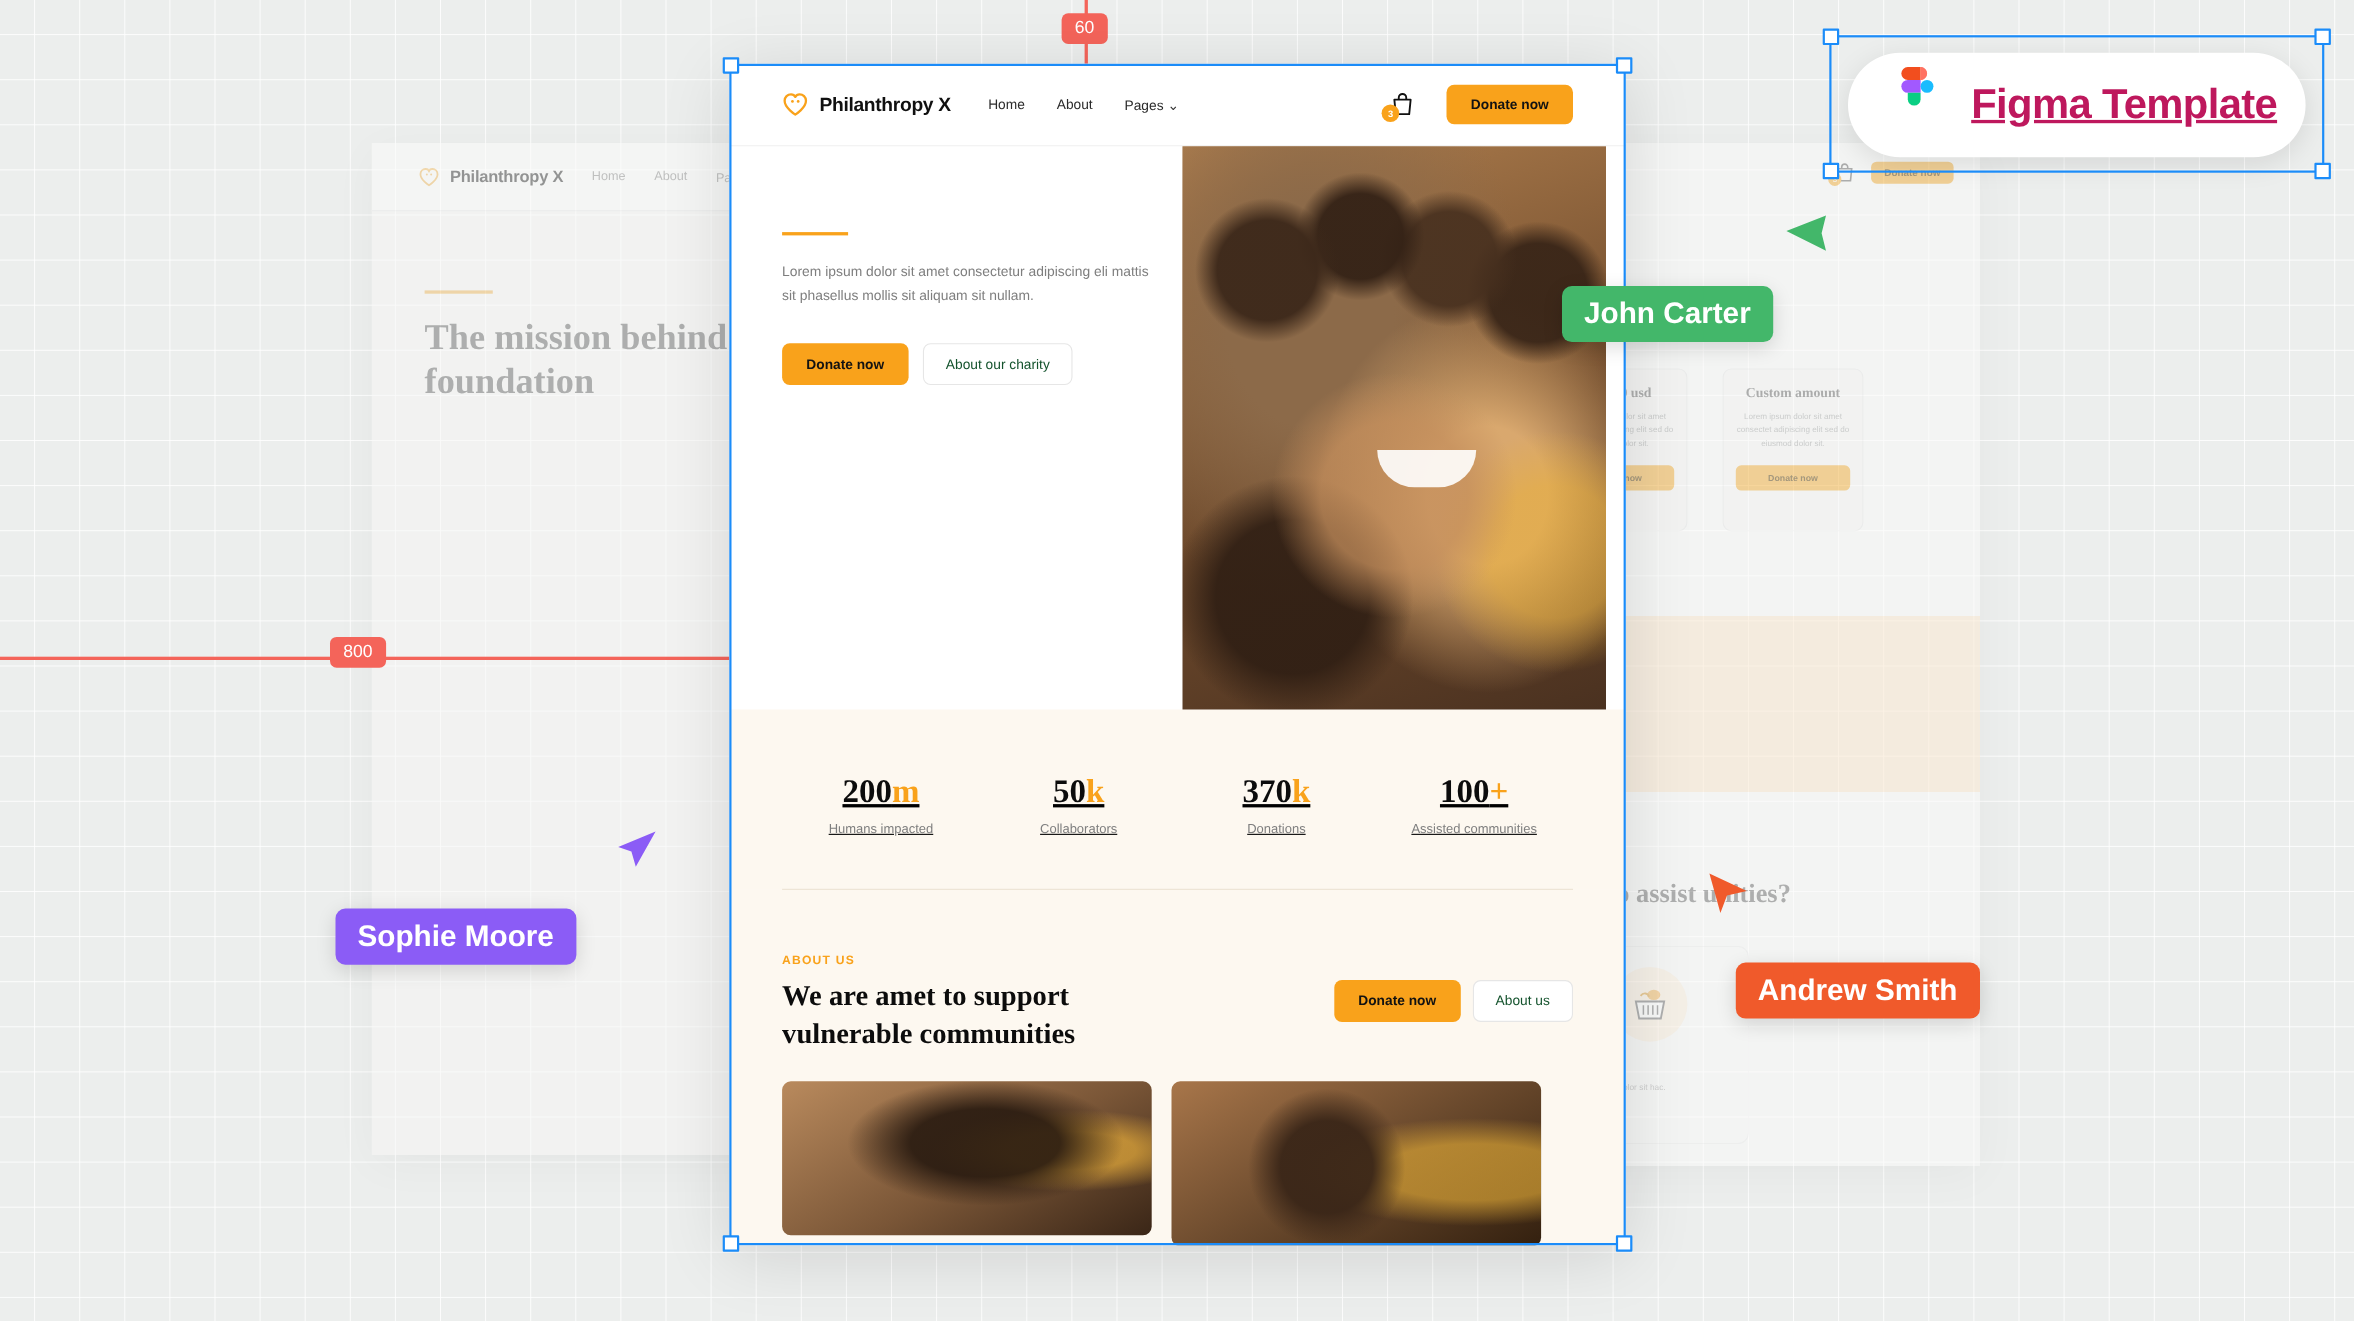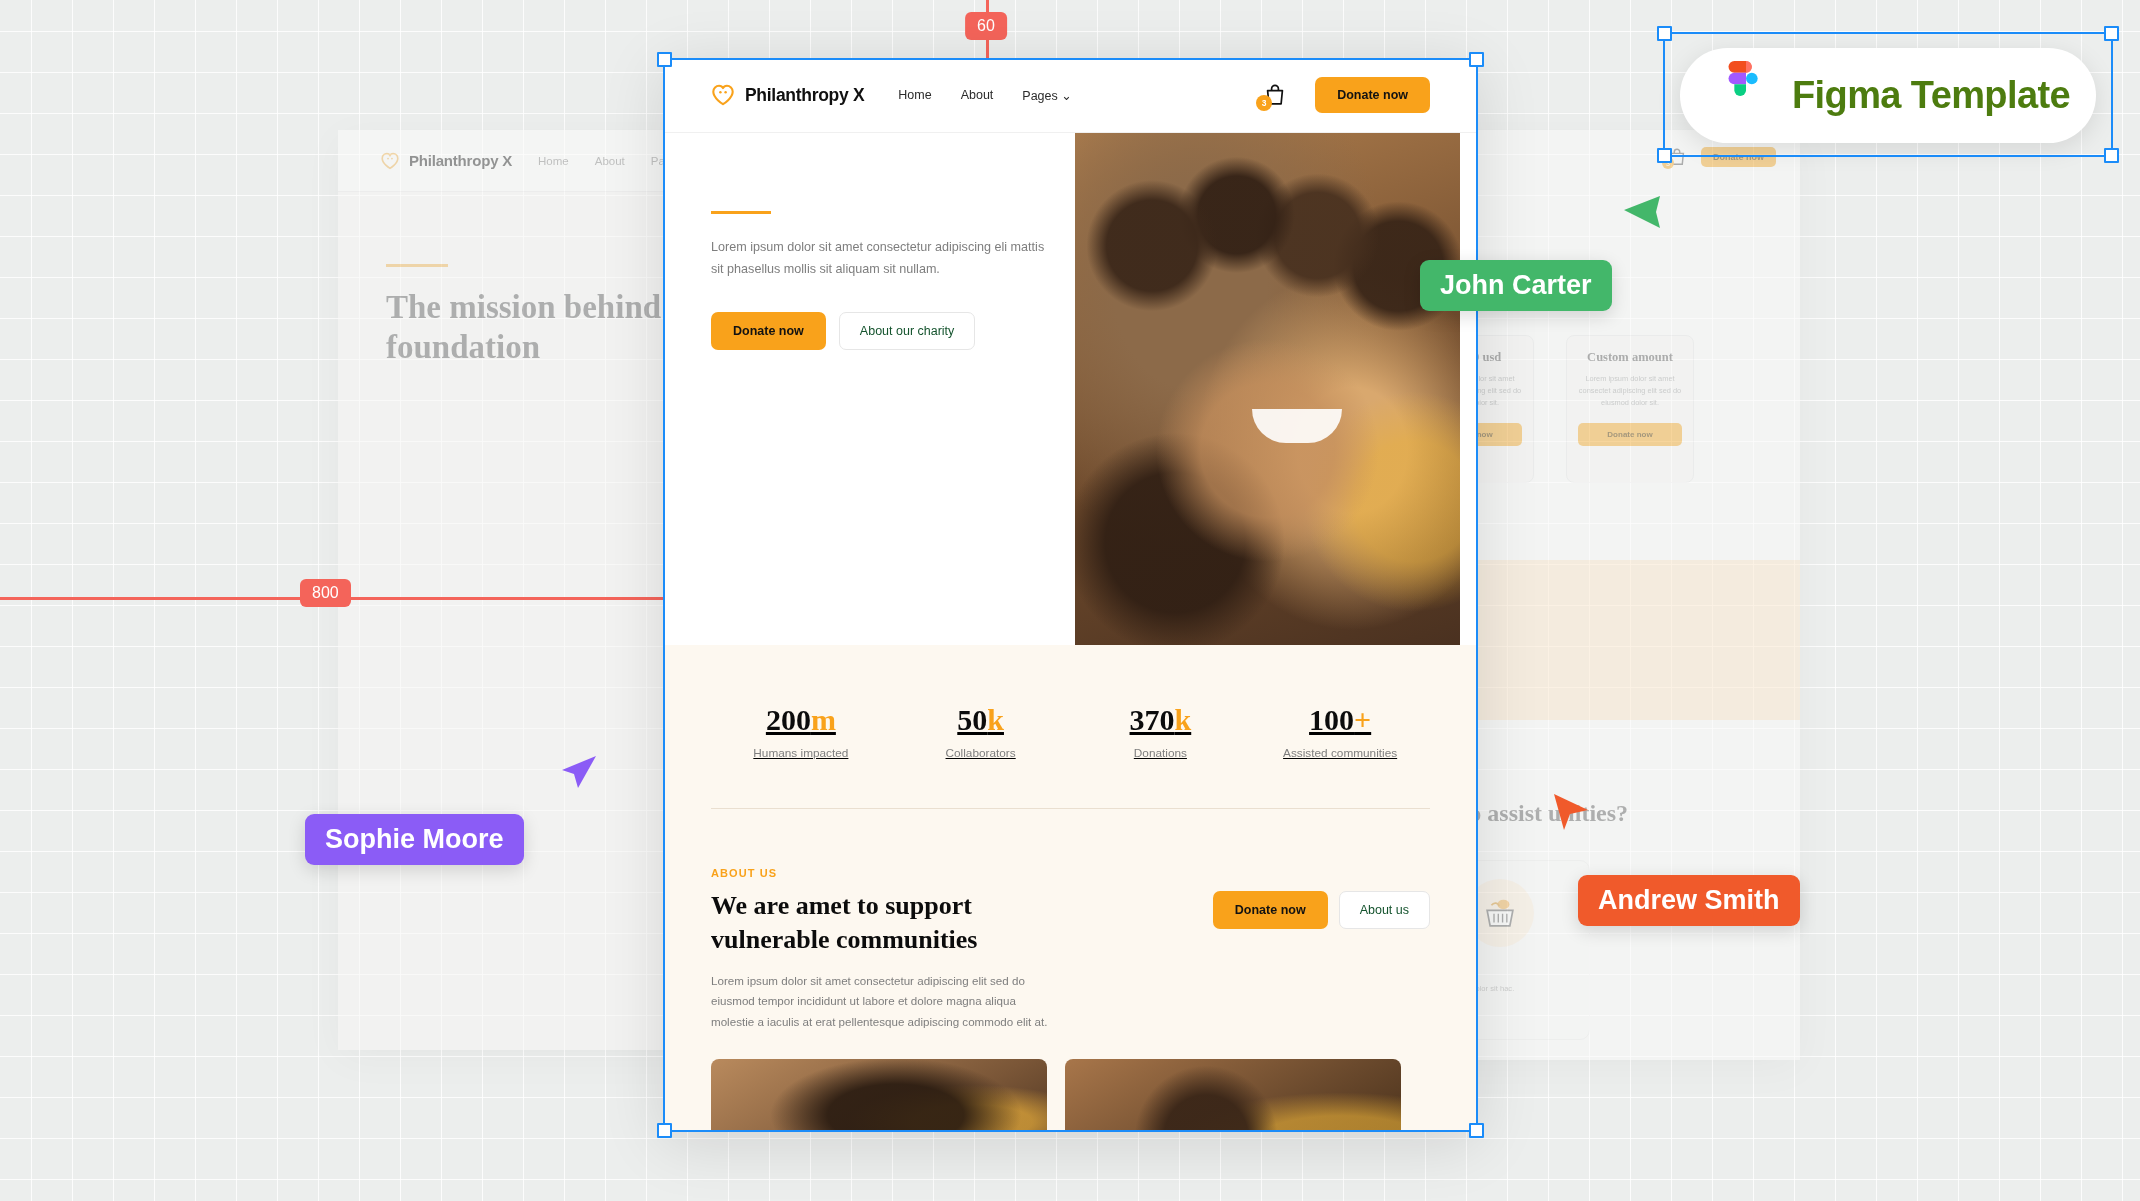--- a/index.html
+++ b/index.html
@@ -248,21 +248,21 @@
   
   #figma-badge {
     position:absolute; left: 1680px; top: 48px; width: 416px; height: 95px;
     background:#fff; border-radius: 48px; display:flex; align-items:center;
     gap: 22px; padding-left: 42px; box-shadow: 0 6px 26px rgba(0,0,0,.10);
   }
   #figma-badge-sel {
     position:absolute; left: 1663px; top: 32px; width: 450px; height: 125px;
     border: 2px solid #1b8cf9; pointer-events:none;
   }
-  .figma-text { font-size: 38px; font-weight:700; color:#4d7c0f; letter-spacing:-.6px; }
+  .figma-text { font-size: 38px; font-weight:700; color:#be185d; letter-spacing:-.6px;text-decoration:underline; }
 </style>
 </head>
 <body>
 
 <div id="canvas">
 
   <div class="bg-page bg-dim" id="bg-page-left">
     <div class="bgp-nav">
       <div class="bgp-logo">
         <svg class="bgp-logo-mark" viewBox="0 0 24 22">
@@ -398,21 +398,20 @@
         </div>
       </div>
       <div class="stats-divider"></div>
     </div>
 
     <div class="about">
       <div class="about-top">
         <div>
           <div class="about-eyebrow">ABOUT US</div>
           <h2 class="about-h2">We are amet to support vulnerable communities</h2>
-          <p class="about-p">Lorem ipsum dolor sit amet consectetur adipiscing elit sed do eiusmod tempor incididunt ut labore et dolore magna aliqua molestie a iaculis at erat pellentesque adipiscing commodo elit at.</p>
         </div>
         <div class="about-btns">
           <button class="btn-primary">Donate now</button>
           <button class="btn-ghost">About us</button>
         </div>
       </div>
       <div class="about-imgs">
         <div class="about-img-a"></div>
         <div class="about-img-b"></div>
       </div>
@@ -423,21 +422,21 @@
     <div class="handle h-tl"></div>
     <div class="handle h-tr"></div>
     <div class="handle h-bl"></div>
     <div class="handle h-br"></div>
   </div>
 
   <div class="cursor-group" style="left:540px; top:750px;">
     <svg width="48" height="48" viewBox="0 0 48 48" style="position:absolute; left:12px; top:0;">
       <path d="M44 6 L10 20 L22 24 L26 38 Z" fill="#8b5cf6"></path>
     </svg>
-    <div class="cursor-label c-sophie" style="left:-235px; top:64px;">Sophie Moore</div>
+    <div class="cursor-label c-sophie" style="left:-235px; top:76px;">Sophie Moore</div>
   </div>
 
   <div class="cursor-group" style="left:1620px; top:190px;">
     <svg width="48" height="48" viewBox="0 0 48 48" style="position:absolute; left:0; top:0;">
       <path d="M4 20 L40 6 L36 22 L40 38 Z" fill="#43b76a"></path>
     </svg>
     <div class="cursor-label c-john" style="left:-200px; top:70px;">John Carter</div>
   </div>
 
   <div class="cursor-group" style="left:1548px; top:790px;">

